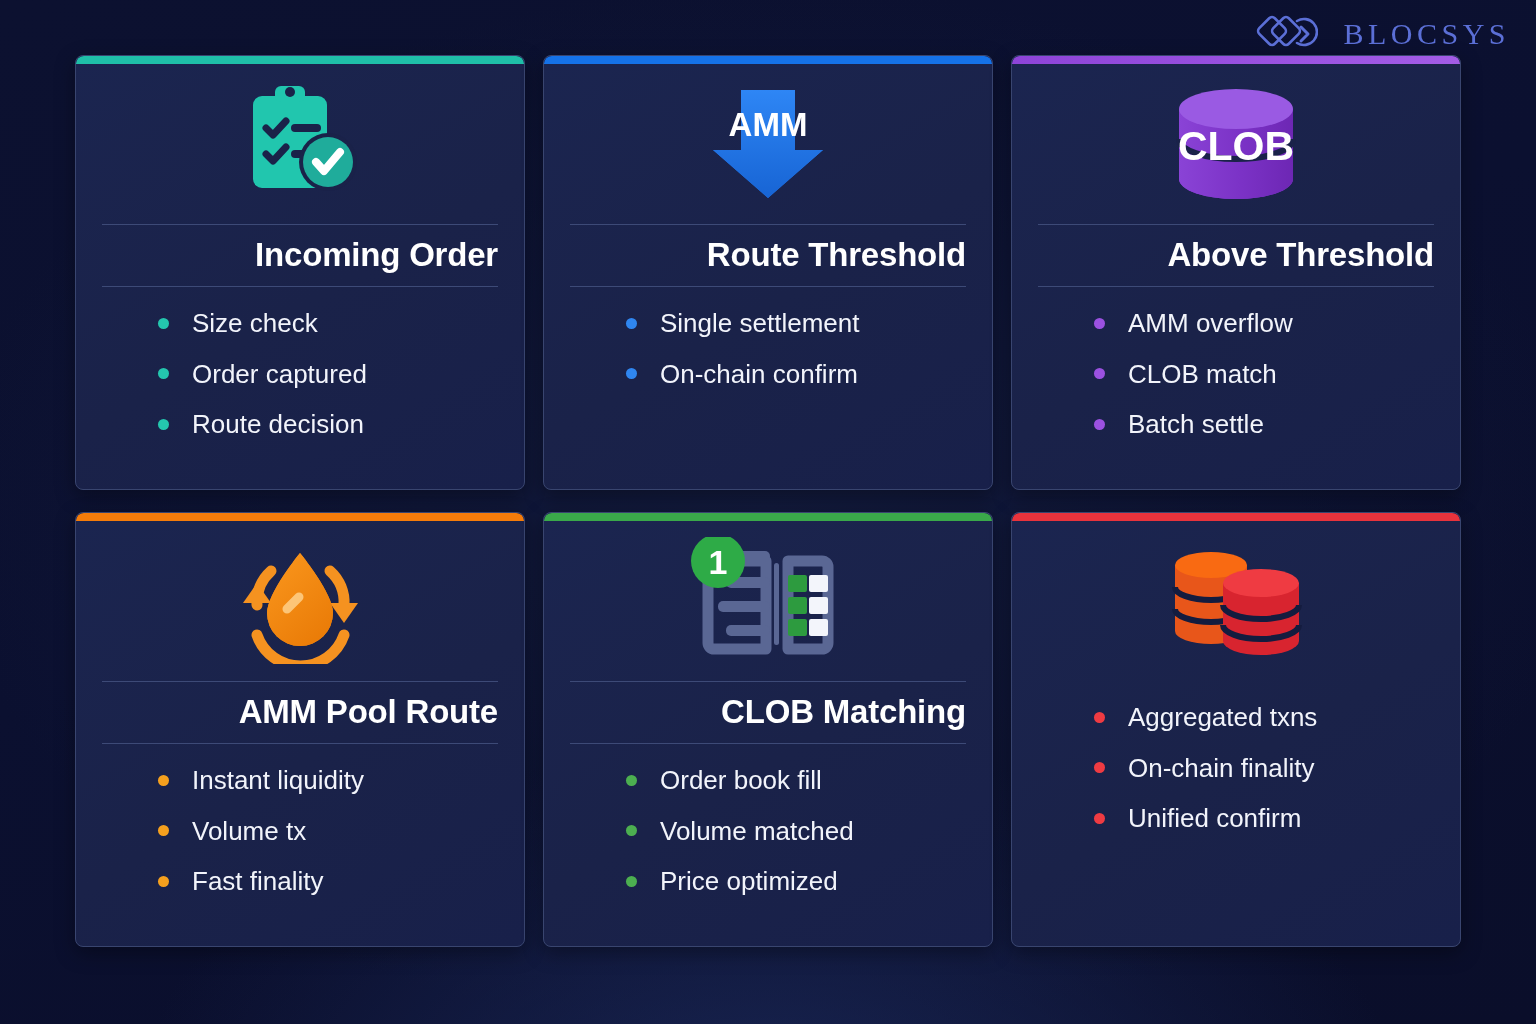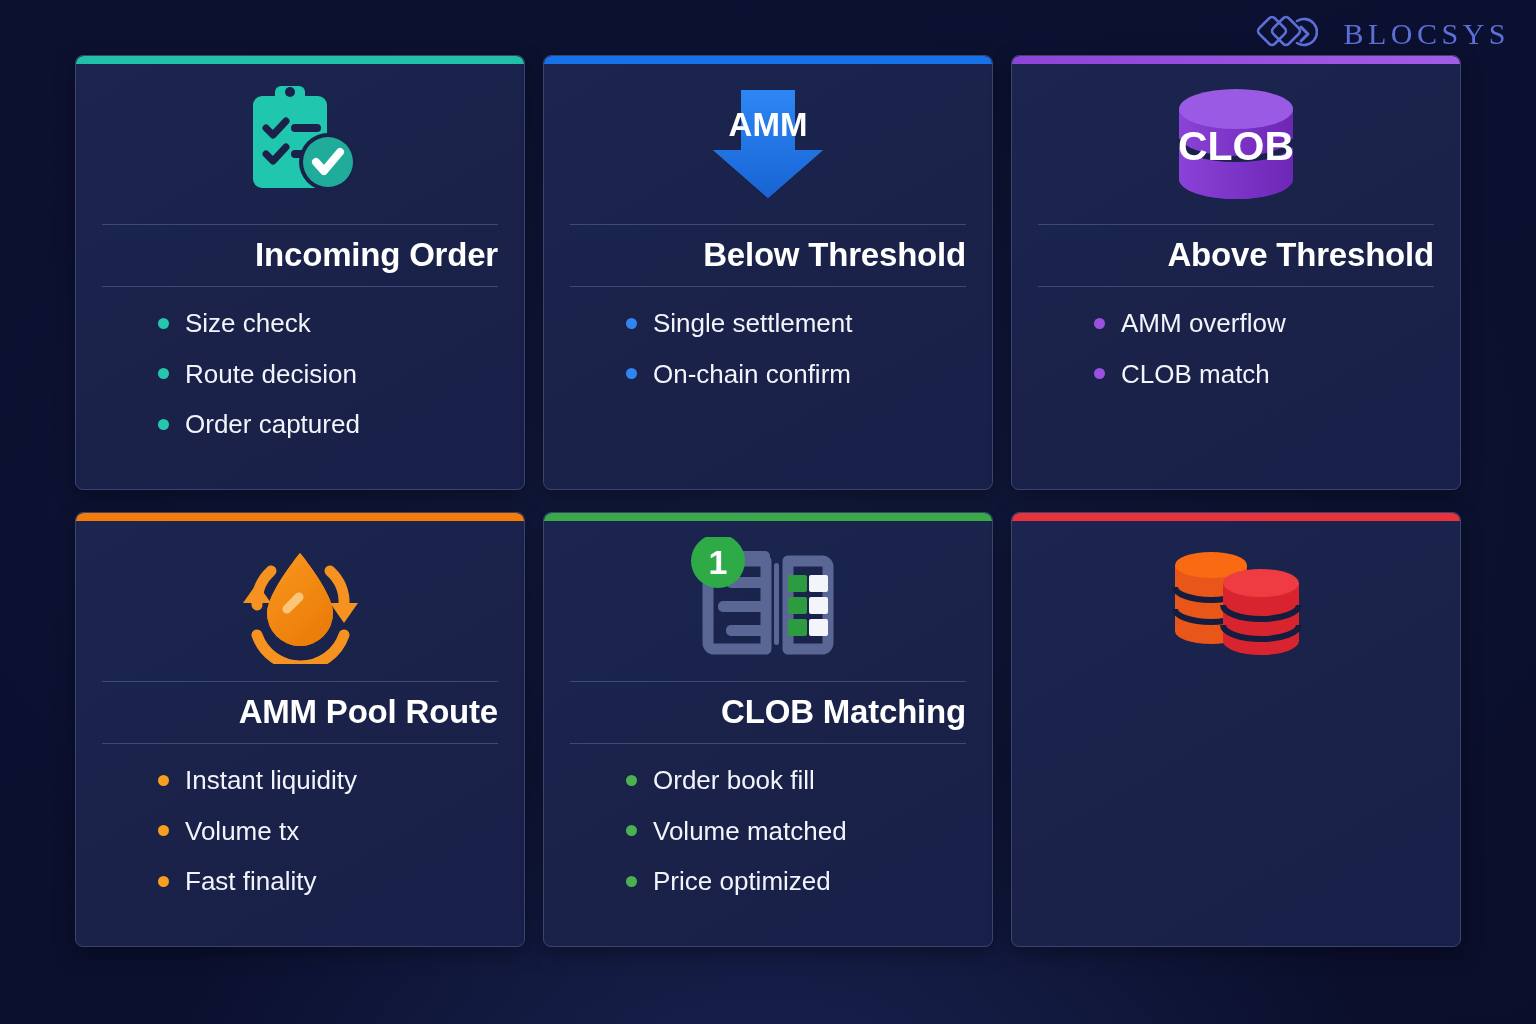--- a/index.html
+++ b/index.html
@@ -96,21 +96,21 @@
   }
 
   .bullets {
     list-style: none;
     margin-top: 22px;
     padding-left: 56px;
   }
   .bullets li {
     display: flex;
     align-items: center;
-    gap: 16px;
+    gap: 23px;
     margin-bottom: 22px;
   }
   .dot {
     width: 11px;
     height: 11px;
     border-radius: 50%;
     flex: 0 0 11px;
   }
   .btext {
     color: #f2f4fb;
@@ -153,45 +153,45 @@
       </svg>
     </div>
     <div class="title">Incoming Order</div>
     <ul class="bullets">
       <li>
         <span class="dot" style="background:#24c6ae"></span>
         <span class="btext">Size check</span>
       </li>
       <li>
         <span class="dot" style="background:#24c6ae"></span>
+        <span class="btext">Order captured</span>
+      </li>
+      <li>
+        <span class="dot" style="background:#24c6ae"></span>
         <span class="btext">Route decision</span>
-      </li>
-      <li>
-        <span class="dot" style="background:#24c6ae"></span>
-        <span class="btext">Order captured</span>
       </li>
     </ul>
   </div>
 
   <div class="card">
     <div class="accent" style="background:#1572e8"></div>
     <div class="icon-wrap">
       <svg width="150" height="120" viewBox="0 0 150 120">
         <path d="M48 6 h54 v60 h28 L75 114 L20 66 h28 Z" fill="#2070e0"></path>
         <path d="M48 6 h54 v60 h28 L75 114 L20 66 h28 Z" fill="url(#ammg)"></path>
         <defs>
           <linearGradient id="ammg" x1="0" y1="0" x2="0" y2="1">
             <stop offset="0%" stop-color="#2e86f5"></stop>
             <stop offset="100%" stop-color="#1764d4"></stop>
           </linearGradient>
         </defs>
         <text x="75" y="52" text-anchor="middle" fill="#ffffff" font-family="Liberation Sans, sans-serif" font-size="33" font-weight="bold">AMM</text>
       </svg>
     </div>
-    <div class="title">Below Threshold</div>
+    <div class="title">Route Threshold</div>
     <ul class="bullets">
       <li>
         <span class="dot" style="background:#2f86f0"></span>
         <span class="btext">Single settlement</span>
       </li>
       <li>
         <span class="dot" style="background:#2f86f0"></span>
         <span class="btext">On-chain confirm</span>
       </li>
     </ul>
@@ -217,20 +217,24 @@
     </div>
     <div class="title">Above Threshold</div>
     <ul class="bullets">
       <li>
         <span class="dot" style="background:#9b51e0"></span>
         <span class="btext">AMM overflow</span>
       </li>
       <li>
         <span class="dot" style="background:#9b51e0"></span>
         <span class="btext">CLOB match</span>
+      </li>
+      <li>
+        <span class="dot" style="background:#9b51e0"></span>
+        <span class="btext">Batch settle</span>
       </li>
     </ul>
   </div>
 
   <div class="card">
     <div class="accent" style="background:#f57c0a"></div>
     <div class="icon-wrap">
       <svg width="135" height="125" viewBox="0 0 135 125">
         <path d="M38 32 A42 42 0 0 0 24 66" fill="none" stroke="#f59220" stroke-width="11" stroke-linecap="round"></path>
         <path d="M97 32 A42 42 0 0 1 111 66" fill="none" stroke="#f59220" stroke-width="11" stroke-linecap="round"></path>
@@ -316,15 +320,29 @@
         </g>
 
         <g>
           <path d="M62 44 v58 a38 14 0 0 0 76 0 v-58 Z" fill="#d8242f"></path>
           <ellipse cx="100" cy="44" rx="38" ry="14" fill="#ef3b42"></ellipse>
           <path d="M62 66 a38 14 0 0 0 76 0" fill="none" stroke="#141c3f" stroke-width="6"></path>
           <path d="M62 86 a38 14 0 0 0 76 0" fill="none" stroke="#141c3f" stroke-width="6"></path>
         </g>
       </svg>
     </div>
+    <ul class="bullets">
+      <li>
+        <span class="dot" style="background:#ef3b42"></span>
+        <span class="btext">Aggregated txns</span>
+      </li>
+      <li>
+        <span class="dot" style="background:#ef3b42"></span>
+        <span class="btext">On-chain finality</span>
+      </li>
+      <li>
+        <span class="dot" style="background:#ef3b42"></span>
+        <span class="btext">Unified confirm</span>
+      </li>
+    </ul>
   </div>
 
 </div>
 
 </body></html>

